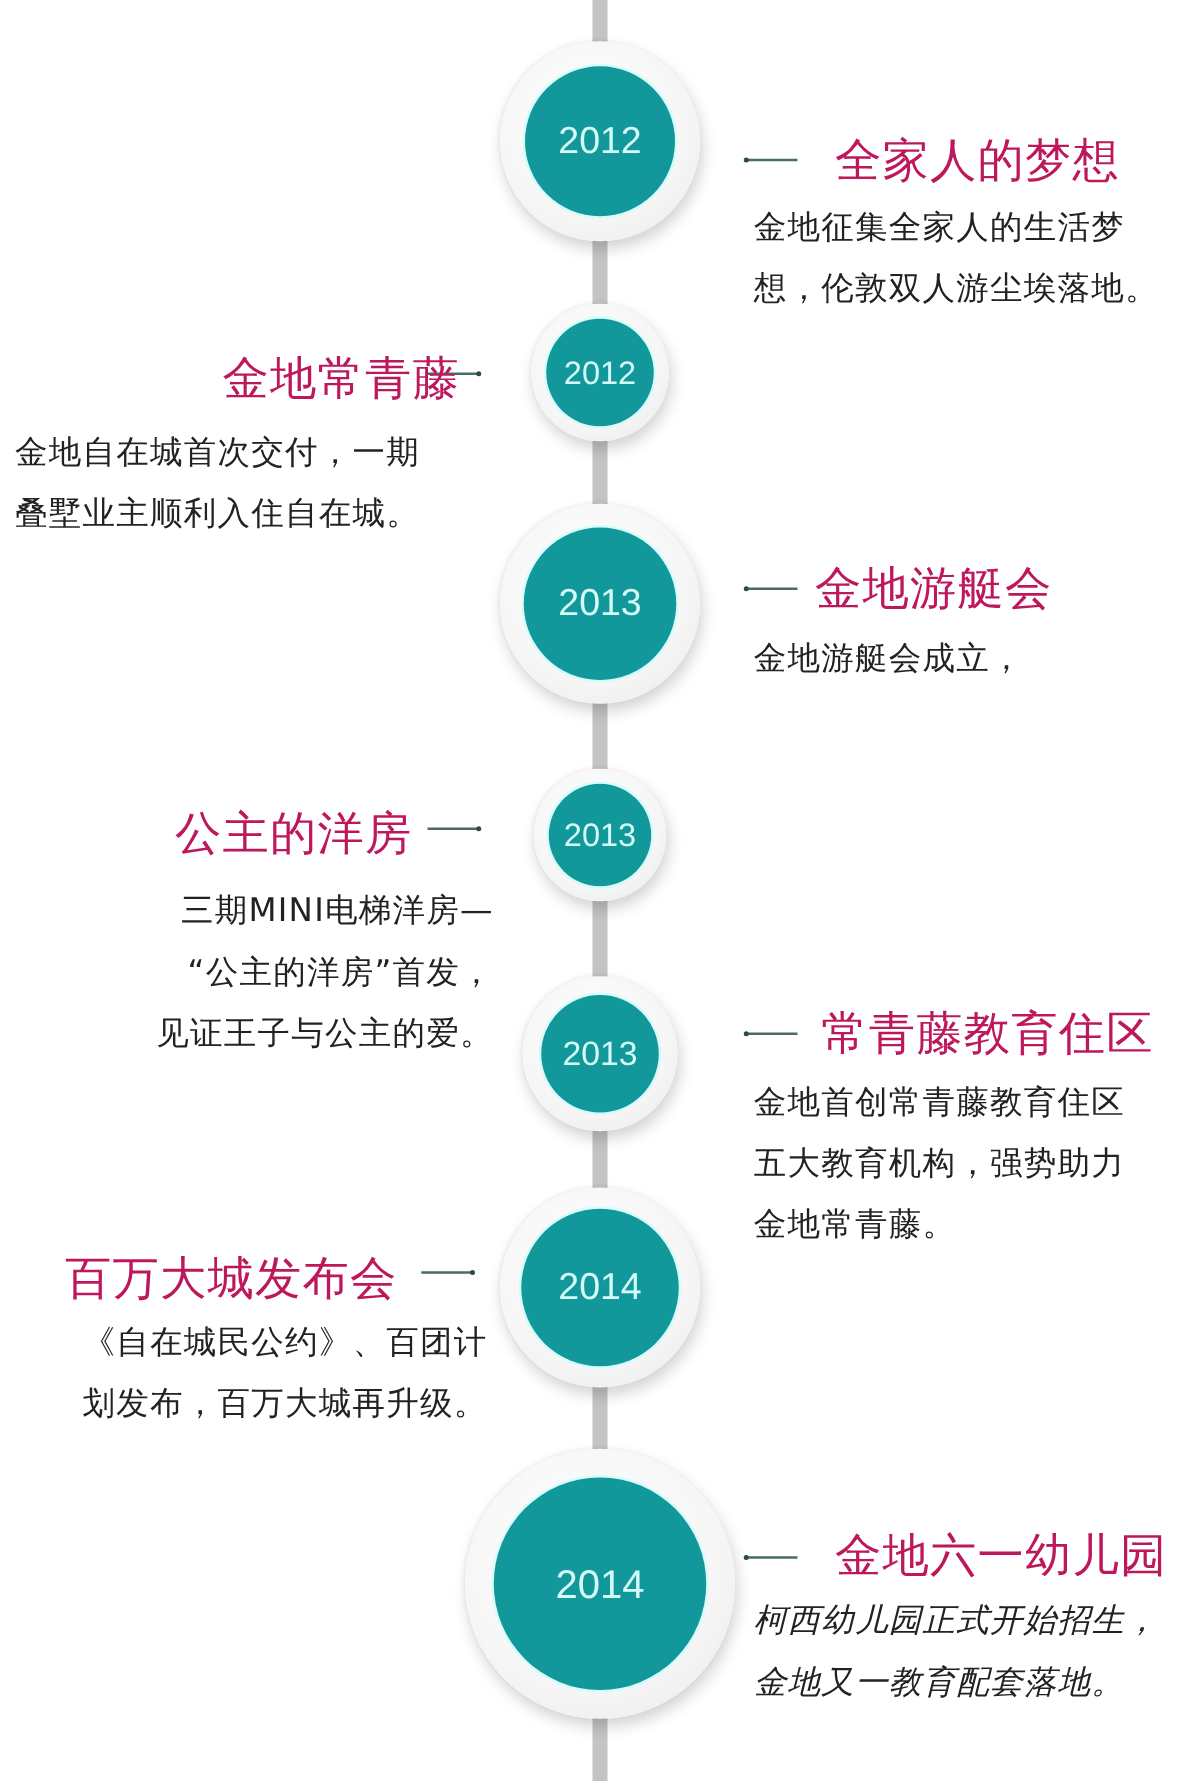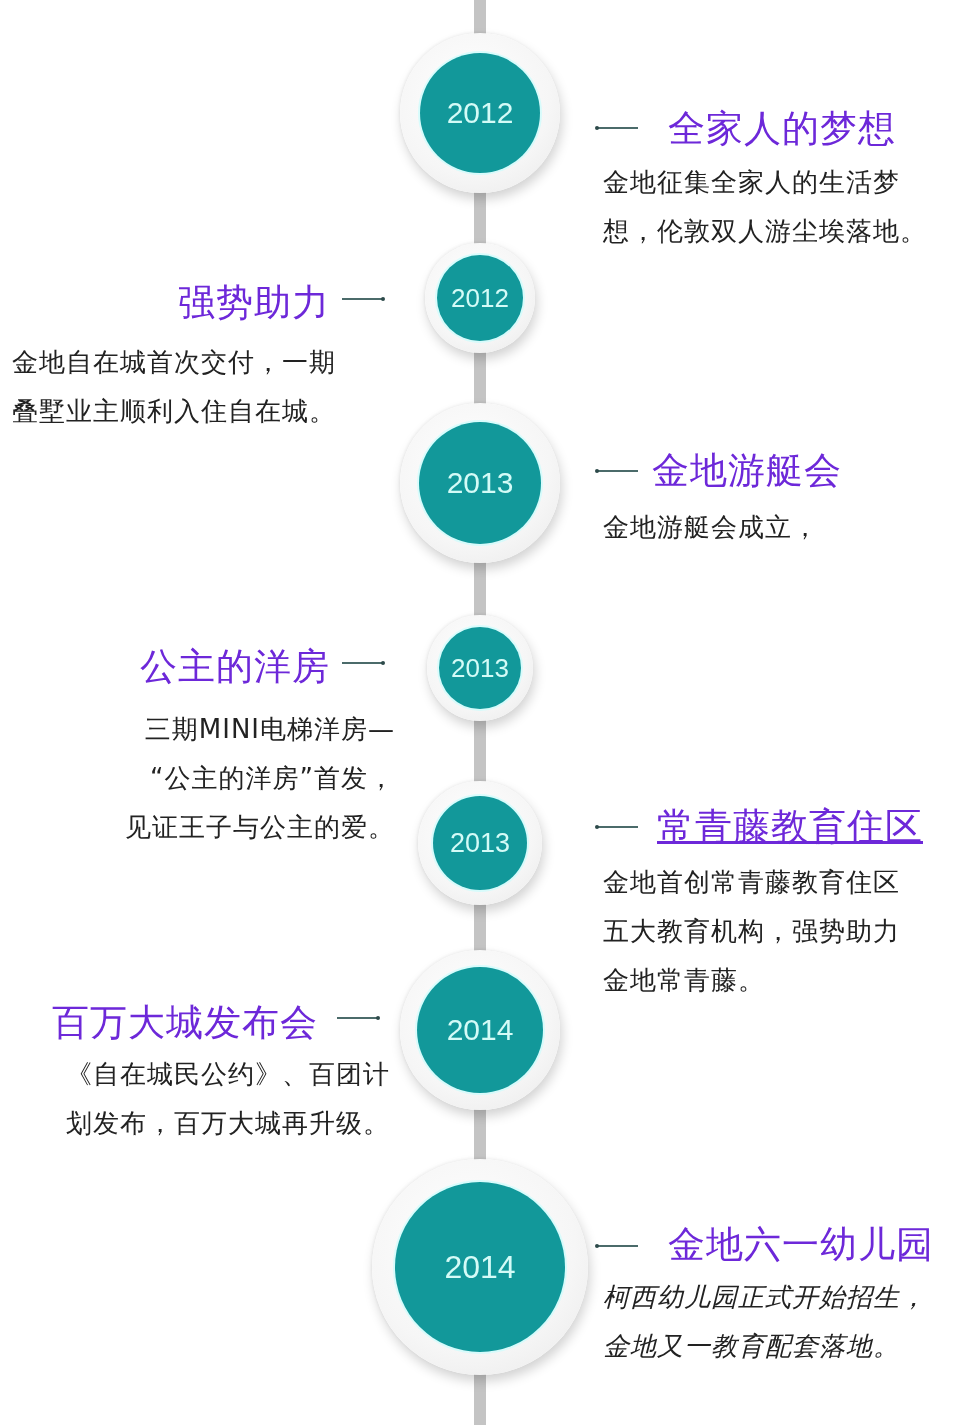--- a/index.html
+++ b/index.html
@@ -16,21 +16,21 @@
     box-shadow: 2px 6px 12px rgba(0,0,0,0.18), -1px -1px 3px rgba(0,0,0,0.05);
     display: flex; align-items: center; justify-content: center;
   }
   .disc {
     border-radius: 50%; background: #12989a;
     box-shadow: 0 0 0 2px rgba(190,255,255,0.55);
     display: flex; align-items: center; justify-content: center;
     color: #d4fbf7; font-family: "Liberation Sans", sans-serif; font-weight: 300;
   }
   .title {
-    position: absolute; font-size: 37px; color: #6d28d9; white-space: nowrap; letter-spacing: 1px;
+    position: absolute; font-size: 37px; color: #be185d; white-space: nowrap; letter-spacing: 1px;
   }
   .desc {
     position: absolute; font-size: 26px; line-height: 49px; color: #222; white-space: nowrap; letter-spacing: 1px;
   }
   .desc.right-align { text-align: right; }
   .connector {
     position: absolute; height: 2px; background: #4b6b6a;
   }
   .connector::before {
     content: ""; position: absolute; top: -1px; width: 4px; height: 4px; border-radius: 50%; background: #2d4a4a;
@@ -50,21 +50,21 @@
 <div class="title" style="left:668px; top:104px;">全家人的梦想</div>
 <div class="desc" style="left:603px; top:158px;">
   <div>金地征集全家人的生活梦</div>
   <div>想，伦敦双人游尘埃落地。</div>
 </div>
 
 <div class="node" style="left:425px; top:243px; width:110px; height:110px;">
   <div class="disc" style="width:86px; height:86px; font-size:26px;">2012</div>
 </div>
 <div class="connector to-right" style="left:342px; top:298px; width:42px;"></div>
-<div class="title" style="left:178px; top:278px;">强势助力</div>
+<div class="title" style="left:178px; top:278px;">金地常青藤</div>
 <div class="desc" style="left:12px; top:338px;">
   <div>金地自在城首次交付，一期</div>
   <div>叠墅业主顺利入住自在城。</div>
 </div>
 
 <div class="node" style="left:400px; top:403px; width:160px; height:160px;">
   <div class="disc" style="width:122px; height:122px; font-size:30px;">2013</div>
 </div>
 <div class="connector to-left" style="left:596px; top:470px; width:42px;"></div>
 <div class="title" style="left:652px; top:446px;">金地游艇会</div>
@@ -80,21 +80,21 @@
 <div class="desc right-align" style="right:565px; top:705px;">
   <div>三期MINI电梯洋房—</div>
   <div>“公主的洋房”首发，</div>
   <div>见证王子与公主的爱。</div>
 </div>
 
 <div class="node" style="left:418px; top:781px; width:124px; height:124px;">
   <div class="disc" style="width:94px; height:94px; font-size:27px;">2013</div>
 </div>
 <div class="connector to-left" style="left:596px; top:826px; width:42px;"></div>
-<div class="title" style="left:657px; top:802px;text-decoration:underline;">常青藤教育住区</div>
+<div class="title" style="left:657px; top:802px;">常青藤教育住区</div>
 <div class="desc" style="left:603px; top:858px;">
   <div>金地首创常青藤教育住区</div>
   <div>五大教育机构，强势助力</div>
   <div>金地常青藤。</div>
 </div>
 
 <div class="node" style="left:400px; top:950px; width:160px; height:160px;">
   <div class="disc" style="width:126px; height:126px; font-size:30px;">2014</div>
 </div>
 <div class="connector to-right" style="left:337px; top:1017px; width:42px;"></div>

